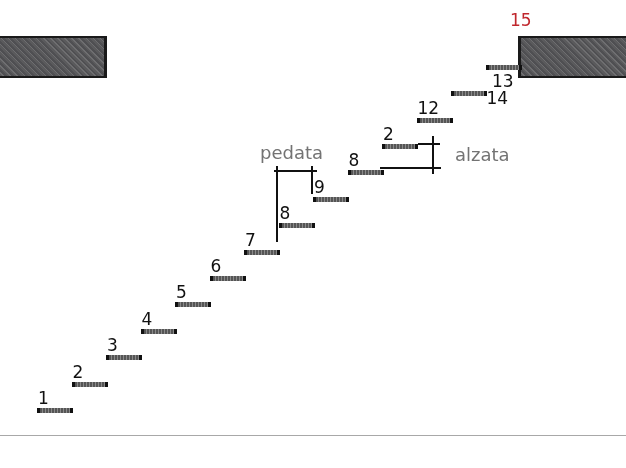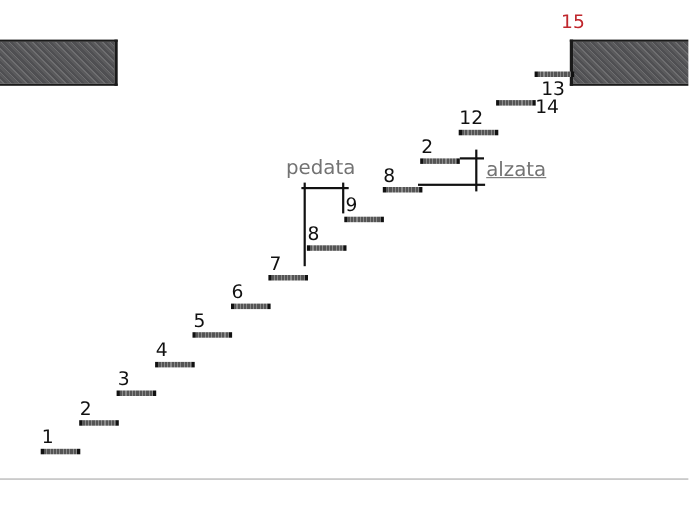--- a/index.html
+++ b/index.html
@@ -56,15 +56,15 @@
   </div>
 
 <div class="line" style="left:274px;top:170px;width:43px;height:2px;"></div>
 <div class="line" style="left:276px;top:166px;width:2px;height:76px;"></div>
 <div class="line" style="left:311px;top:166px;width:2px;height:28px;"></div>
 <span class="lbl" style="left:260px;top:144px;">pedata</span>
 
 <div class="line" style="left:418px;top:143px;width:22px;height:2px;"></div>
 <div class="line" style="left:380px;top:167px;width:61px;height:2px;"></div>
 <div class="line" style="left:432px;top:136px;width:2px;height:38px;"></div>
-<span class="lbl" style="left:442px;top:146px;text-decoration:underline;">alzata</span>
+<span class="lbl" style="left:455px;top:146px;">alzata</span>
 
 <div class="ground"></div>
 
 </body></html>

